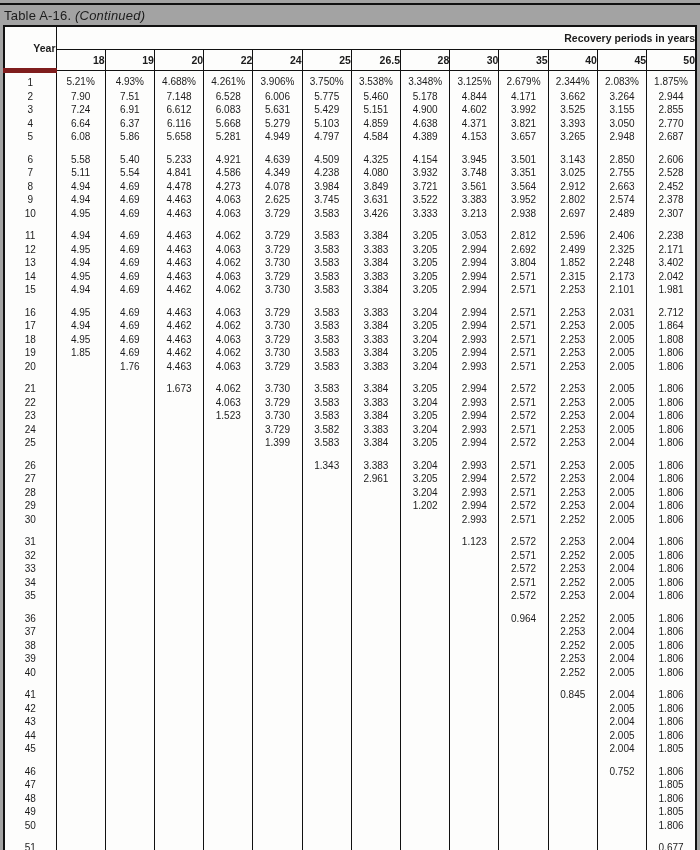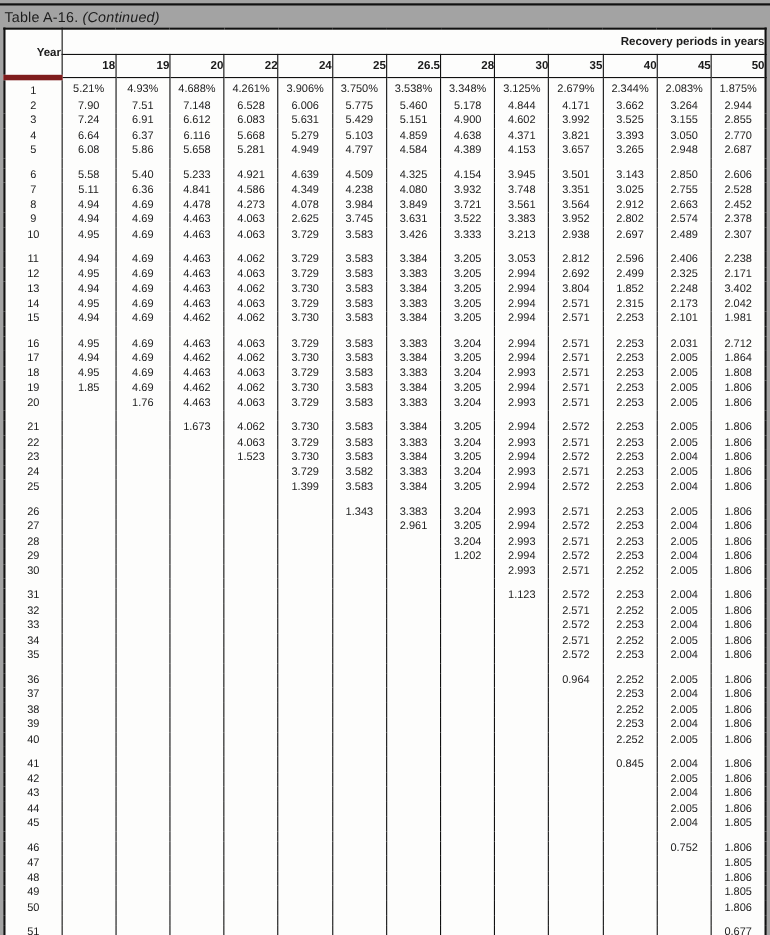--- a/index.html
+++ b/index.html
@@ -186,21 +186,21 @@
           <td>4.154</td>
           <td>3.945</td>
           <td>3.501</td>
           <td>3.143</td>
           <td>2.850</td>
           <td>2.606</td>
         </tr>
         <tr>
           <td class="yc">7</td>
           <td>5.11</td>
-          <td>6.36</td>
+          <td>5.54</td>
           <td>4.841</td>
           <td>4.586</td>
           <td>4.349</td>
           <td>4.238</td>
           <td>4.080</td>
           <td>3.932</td>
           <td>3.748</td>
           <td>3.351</td>
           <td>3.025</td>
           <td>2.755</td>

